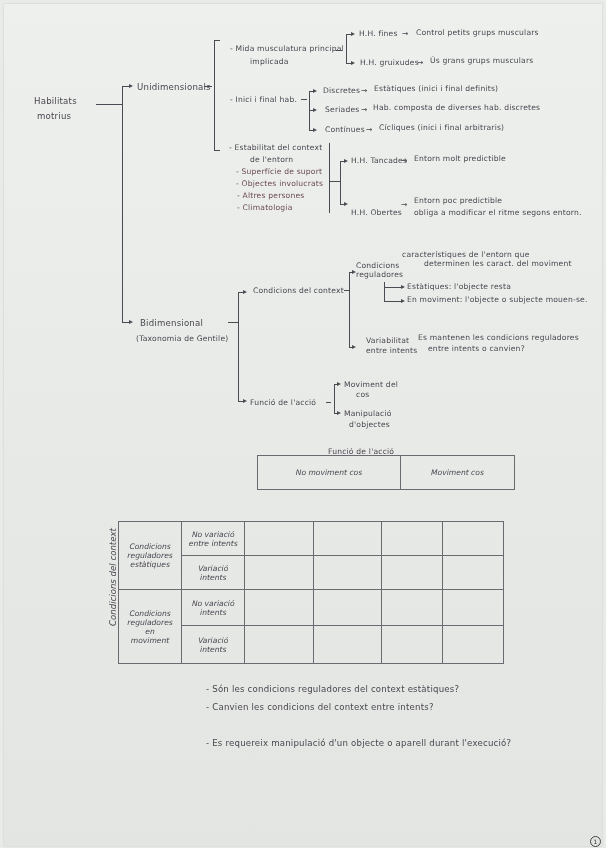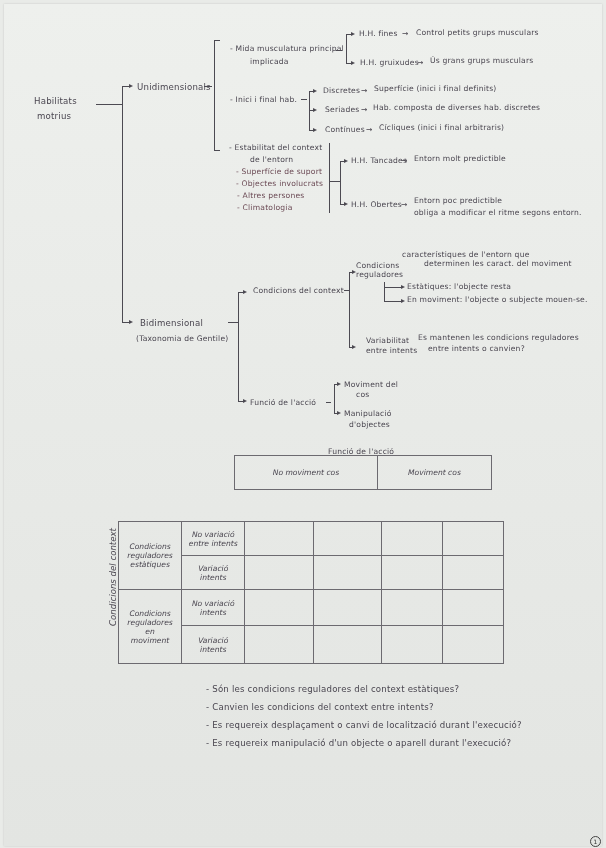--- a/index.html
+++ b/index.html
@@ -75,21 +75,21 @@
   <div class="hw sm" style="left:426px;top:52px;">Ús grans grups musculars</div>
 
   <div class="hw sm" style="left:226px;top:91px;">- Inici i final hab.</div>
   <div class="ln h" style="left:297px;top:95px;width:6px;"></div>
   <div class="ln v" style="left:305px;top:87px;height:40px;"></div>
   <div class="ln h arrow" style="left:305px;top:87px;width:5px;"></div>
   <div class="ln h arrow" style="left:305px;top:106px;width:5px;"></div>
   <div class="ln h arrow" style="left:305px;top:126px;width:5px;"></div>
   <div class="hw sm" style="left:319px;top:82px;">Discretes</div>
   <div class="hw sm" style="left:357px;top:82px;">→</div>
-  <div class="hw sm" style="left:370px;top:80px;">Superfície (inici i final definits)</div>
+  <div class="hw sm" style="left:370px;top:80px;">Estàtiques (inici i final definits)</div>
   <div class="hw sm" style="left:321px;top:101px;">Seriades</div>
   <div class="hw sm" style="left:357px;top:101px;">→</div>
   <div class="hw sm" style="left:369px;top:99px;">Hab. composta de diverses hab. discretes</div>
   <div class="hw sm" style="left:321px;top:121px;">Contínues</div>
   <div class="hw sm" style="left:362px;top:121px;">→</div>
   <div class="hw sm" style="left:375px;top:119px;">Cícliques (inici i final arbitraris)</div>
 
   <div class="hw sm" style="left:225px;top:139px;">- Estabilitat del context</div>
   <div class="hw sm" style="left:246px;top:151px;">de l'entorn</div>
   <div class="hw sm red" style="left:232px;top:163px;">- Superfície de suport</div>
@@ -97,21 +97,21 @@
   <div class="hw sm red" style="left:233px;top:187px;">- Altres persones</div>
   <div class="hw sm red" style="left:233px;top:199px;">- Climatologia</div>
   <div class="ln v" style="left:325px;top:139px;height:70px;"></div>
   <div class="ln h" style="left:325px;top:177px;width:11px;"></div>
   <div class="ln v" style="left:336px;top:157px;height:44px;"></div>
   <div class="ln h arrow" style="left:336px;top:157px;width:5px;"></div>
   <div class="ln h arrow" style="left:336px;top:200px;width:5px;"></div>
   <div class="hw sm" style="left:347px;top:152px;">H.H. Tancades</div>
   <div class="hw sm" style="left:397px;top:152px;">→</div>
   <div class="hw sm" style="left:410px;top:150px;">Entorn molt predictible</div>
-  <div class="hw sm" style="left:347px;top:196px;">H.H. Obertes</div>
+  <div class="hw sm" style="left:347px;top:204px;">H.H. Obertes</div>
   <div class="hw sm" style="left:397px;top:196px;">→</div>
   <div class="hw sm" style="left:410px;top:192px;">Entorn poc predictible</div>
   <div class="hw sm" style="left:410px;top:204px;">obliga a modificar el ritme segons entorn.</div>
 
   <div class="hw" style="left:136px;top:314px;">Bidimensional</div>
   <div class="hw sm" style="left:132px;top:330px;">(Taxonomia de Gentile)</div>
   <div class="ln h" style="left:224px;top:318px;width:10px;"></div>
   <div class="ln v" style="left:234px;top:288px;height:110px;"></div>
   <div class="ln h arrow" style="left:234px;top:288px;width:6px;"></div>
   <div class="ln h arrow" style="left:234px;top:397px;width:6px;"></div>
@@ -143,21 +143,21 @@
   <div class="ln h arrow" style="left:330px;top:380px;width:4px;"></div>
   <div class="ln h arrow" style="left:330px;top:409px;width:4px;"></div>
   <div class="hw sm" style="left:340px;top:376px;">Moviment del</div>
   <div class="hw sm" style="left:352px;top:386px;">cos</div>
   <div class="hw sm" style="left:340px;top:405px;">Manipulació</div>
   <div class="hw sm" style="left:345px;top:416px;">d'objectes</div>
 
   <div class="hw sm" style="left:324px;top:443px;">Funció de l'acció</div>
   <div class="vert" style="left:104px;top:622px;">Condicions del context</div>
 
-  <table class="grid" style="left:230px;top:451px;width:258px;padding-left:16px;">
+  <table class="grid" style="left:253px;top:451px;width:258px;padding-left:16px;">
     <tbody>
         <tr style="height:34px;">
       <td colspan="2">No moviment cos</td>
       <td colspan="2">Moviment cos</td>
     </tr>
   </tbody>
     </table>
 
   <table class="grid" style="left:114px;top:517px;width:386px;">
     <tbody>
@@ -189,17 +189,16 @@
       <td></td>
       <td></td>
       <td></td>
       <td></td>
     </tr>
   </tbody>
     </table>
 
   <div class="hw" style="left:202px;top:698px;">- Canvien les condicions del context entre intents?</div>
   <div class="hw" style="left:202px;top:680px;">- Són les condicions reguladores del context estàtiques?</div>
-  <div class="hw" style="left:202px;top:716px;">- Es requereix desplaçament o canvi de localització durant l'execució?</div>
   <div class="hw" style="left:202px;top:734px;">- Es requereix manipulació d'un objecte o aparell durant l'execució?</div>
 
   <div class="pgnum" style="left:586px;top:832px;">1</div>
 </div>
 
 </body></html>

